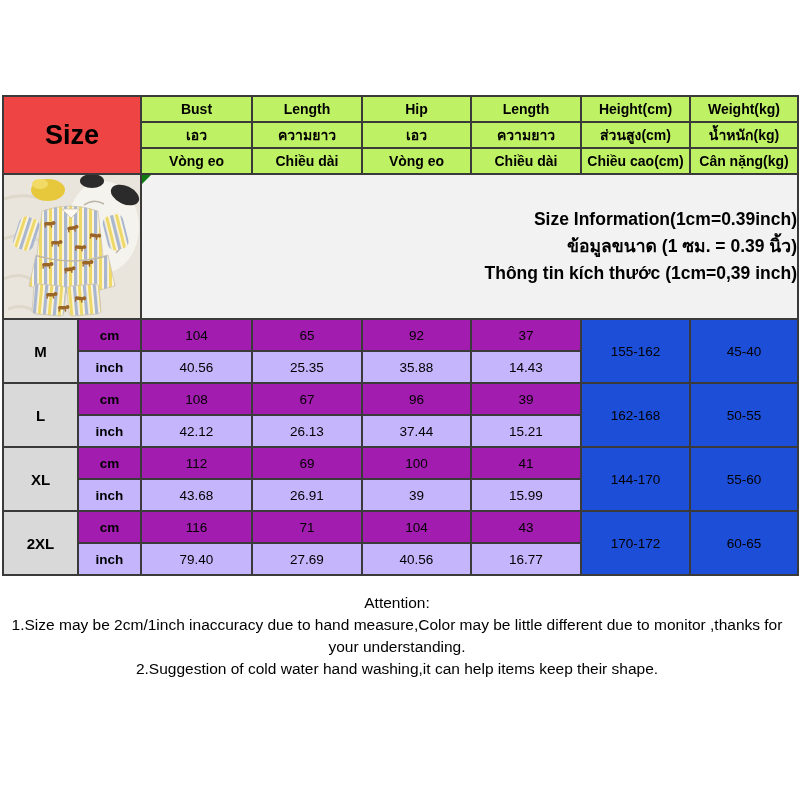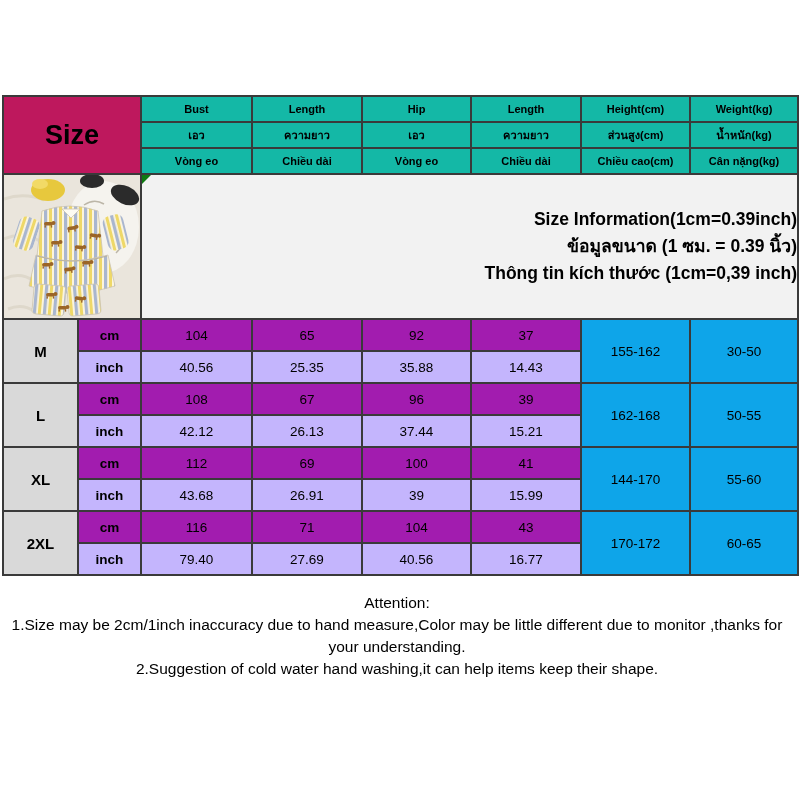--- a/index.html
+++ b/index.html
@@ -18,28 +18,28 @@
   .r-head{height:26px;}
   .r-data{height:32px;}
   .img-cell{background:#eae5dc;padding:0;}
   .img-cell svg{display:block;}
   .title-cell{background:#f2f2f2;position:relative;text-align:right;}
   .title-line{font-weight:bold;font-size:17.5px;line-height:27px;}
   .corner-marker{
     position:absolute;top:0;left:0;width:0;height:0;
     border-top:9px solid #0f7a12;border-right:9px solid transparent;
   }
-  thead th{background:#14b8a6;font-weight:bold;font-size:11px;}
-  th.size-head{font-size:27px;font-weight:bold;background:#be185d;}
+  thead th{background:#bef264;font-weight:bold;font-size:14px;}
+  th.size-head{font-size:27px;font-weight:bold;background:#ef4444;}
   td.size-label{background:#d9d9d9;font-weight:bold;font-size:15px;}
   td.unit{font-weight:bold;font-size:13.5px;}
   td.value{font-size:13.5px;}
   tr.cm-row td.unit, tr.cm-row td.value{background:#a21caf;}
   tr.inch-row td.unit, tr.inch-row td.value{background:#c4b5fd;margin-left:26px;}
-  td.merged{background:#0ea5e9;font-size:13.5px;}
+  td.merged{background:#1d4ed8;font-size:13.5px;}
   .attention{
     position:absolute;left:3px;top:592px;width:788px;
     font-size:15.5px;line-height:22px;text-align:center;
   }
 </style>
 </head>
 <body>
 
 <div class="sheet">
   <table>
@@ -141,21 +141,21 @@
     <tbody>
 
       <tr class="r-data cm-row">
         <td class="size-label" rowspan="2">M</td>
         <td class="unit">cm</td>
         <td class="value">104</td>
         <td class="value">65</td>
         <td class="value">92</td>
         <td class="value">37</td>
         <td class="merged" rowspan="2">155-162</td>
-        <td class="merged" rowspan="2">30-50</td>
+        <td class="merged" rowspan="2">45-40</td>
       </tr>
       <tr class="r-data inch-row">
         <td class="unit">inch</td>
         <td class="value">40.56</td>
         <td class="value">25.35</td>
         <td class="value">35.88</td>
         <td class="value">14.43</td>
       </tr>
 
       <tr class="r-data cm-row">

